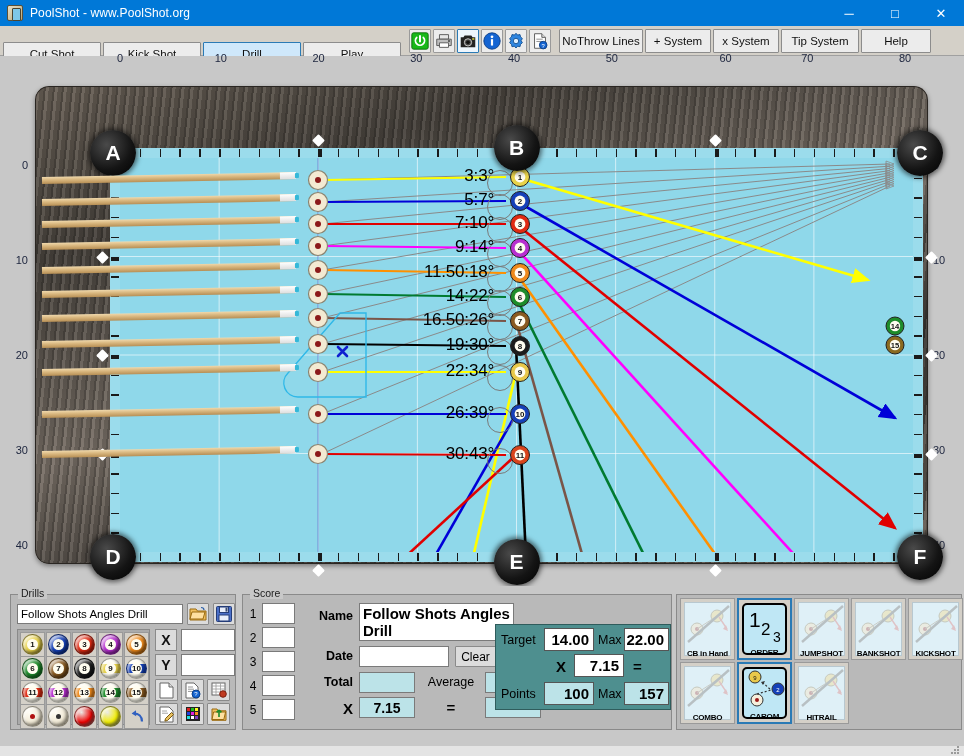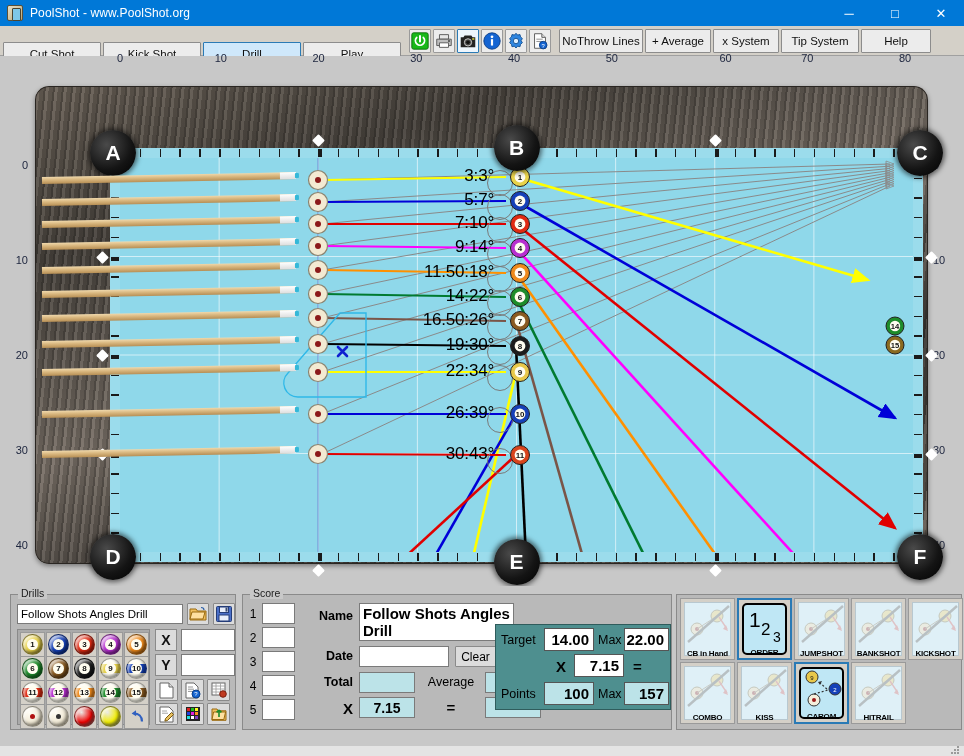--- a/index.html
+++ b/index.html
@@ -221,21 +221,21 @@
         <path d="M5 3h8l4 4v12H5z" fill="#fff" stroke="#555"></path>
         <path d="M13 3v4h4" fill="#dcdcdc" stroke="#555"></path>
         <path d="M7 9h7M7 11.5h7" stroke="#888" stroke-width="1"></path>
         <circle cx="14.5" cy="15.5" r="4.2" fill="#1464d2" stroke="#0c3e86"></circle>
         <text x="14.5" y="18.2" font-size="6.4" fill="#fff" text-anchor="middle" font-family="Liberation Sans">?</text>
       </svg>
   </div>
 
   <div class="tb-sep"></div>
   <div class="tbtn" style="width:84px">NoThrow Lines</div>
-  <div class="tbtn" style="width:66px">+ Average</div>
+  <div class="tbtn" style="width:66px">+ System</div>
   <div class="tbtn" style="width:66px">x System</div>
   <div class="tbtn" style="width:78px">Tip System</div>
   <div class="tbtn" id="tb-help">Help</div>
 </div>
 
 <div id="tablearea">
 
   <div id="top-ruler">
       <div class="rulerlab" style="left: 117px; top: -4px;">0</div>
       <div class="rulerlab" style="left: 214.75px; top: -4px;">10</div>
@@ -1021,32 +1021,20 @@
               <circle cx="12" cy="26" r="6" fill="#f3e8d0" stroke="#b0a890"></circle>
               <circle cx="12" cy="26" r="2" fill="#c08080"></circle>
               <circle cx="32" cy="13" r="6" fill="#f0e0a8" stroke="#b0a890"></circle>
               <path d="M12 26 L32 13" stroke="#b8b0a0" stroke-width="1"></path>
               <path d="M34 14 L42 26" stroke="#e0a0a0" stroke-width="1.4" fill="none"></path>
               <path d="M41 22 l2 6 l-5 -2z" fill="#e0a0a0"></path>
               <path d="M3 39 L44 3" stroke="#9a9a9a" stroke-width="2.4"></path>
             </svg></div>
           <div class="shotlabel">COMBO</div>
         </div>
-        <div class="shottile">
-          <div class="shotinner"><svg width="47" height="42" viewBox="0 0 47 42" opacity=".55">
-              <circle cx="12" cy="26" r="6" fill="#f3e8d0" stroke="#b0a890"></circle>
-              <circle cx="12" cy="26" r="2" fill="#c08080"></circle>
-              <circle cx="32" cy="13" r="6" fill="#f0e0a8" stroke="#b0a890"></circle>
-              <path d="M12 26 L32 13" stroke="#b8b0a0" stroke-width="1"></path>
-              <path d="M34 14 L42 26" stroke="#e0a0a0" stroke-width="1.4" fill="none"></path>
-              <path d="M41 22 l2 6 l-5 -2z" fill="#e0a0a0"></path>
-              <path d="M3 39 L44 3" stroke="#9a9a9a" stroke-width="2.4"></path>
-            </svg></div>
-          <div class="shotlabel">KISS</div>
-        </div>
         <div class="shottile sel">
           <div class="shotinner selin"><svg width="47" height="42" viewBox="0 0 47 42">
               <circle cx="11" cy="8" r="6" fill="#e8c84a" stroke="#333"></circle>
               <text x="11" y="11" font-size="6" text-anchor="middle" fill="#111">9</text>
               <circle cx="34" cy="20" r="6" fill="#1540b8" stroke="#333"></circle>
               <text x="34" y="23" font-size="6" text-anchor="middle" fill="#fff">2</text>
               <circle cx="13" cy="31" r="6" fill="#f5efdc" stroke="#333"></circle>
               <circle cx="13" cy="31" r="2" fill="#9b1a1a"></circle>
               <path d="M13 25 L27 21 L18 13" stroke="#333" stroke-width="1.2" fill="none" stroke-dasharray="2,2"></path>
               <path d="M21 12 l-4 1 l2 3z" fill="#333"></path>

